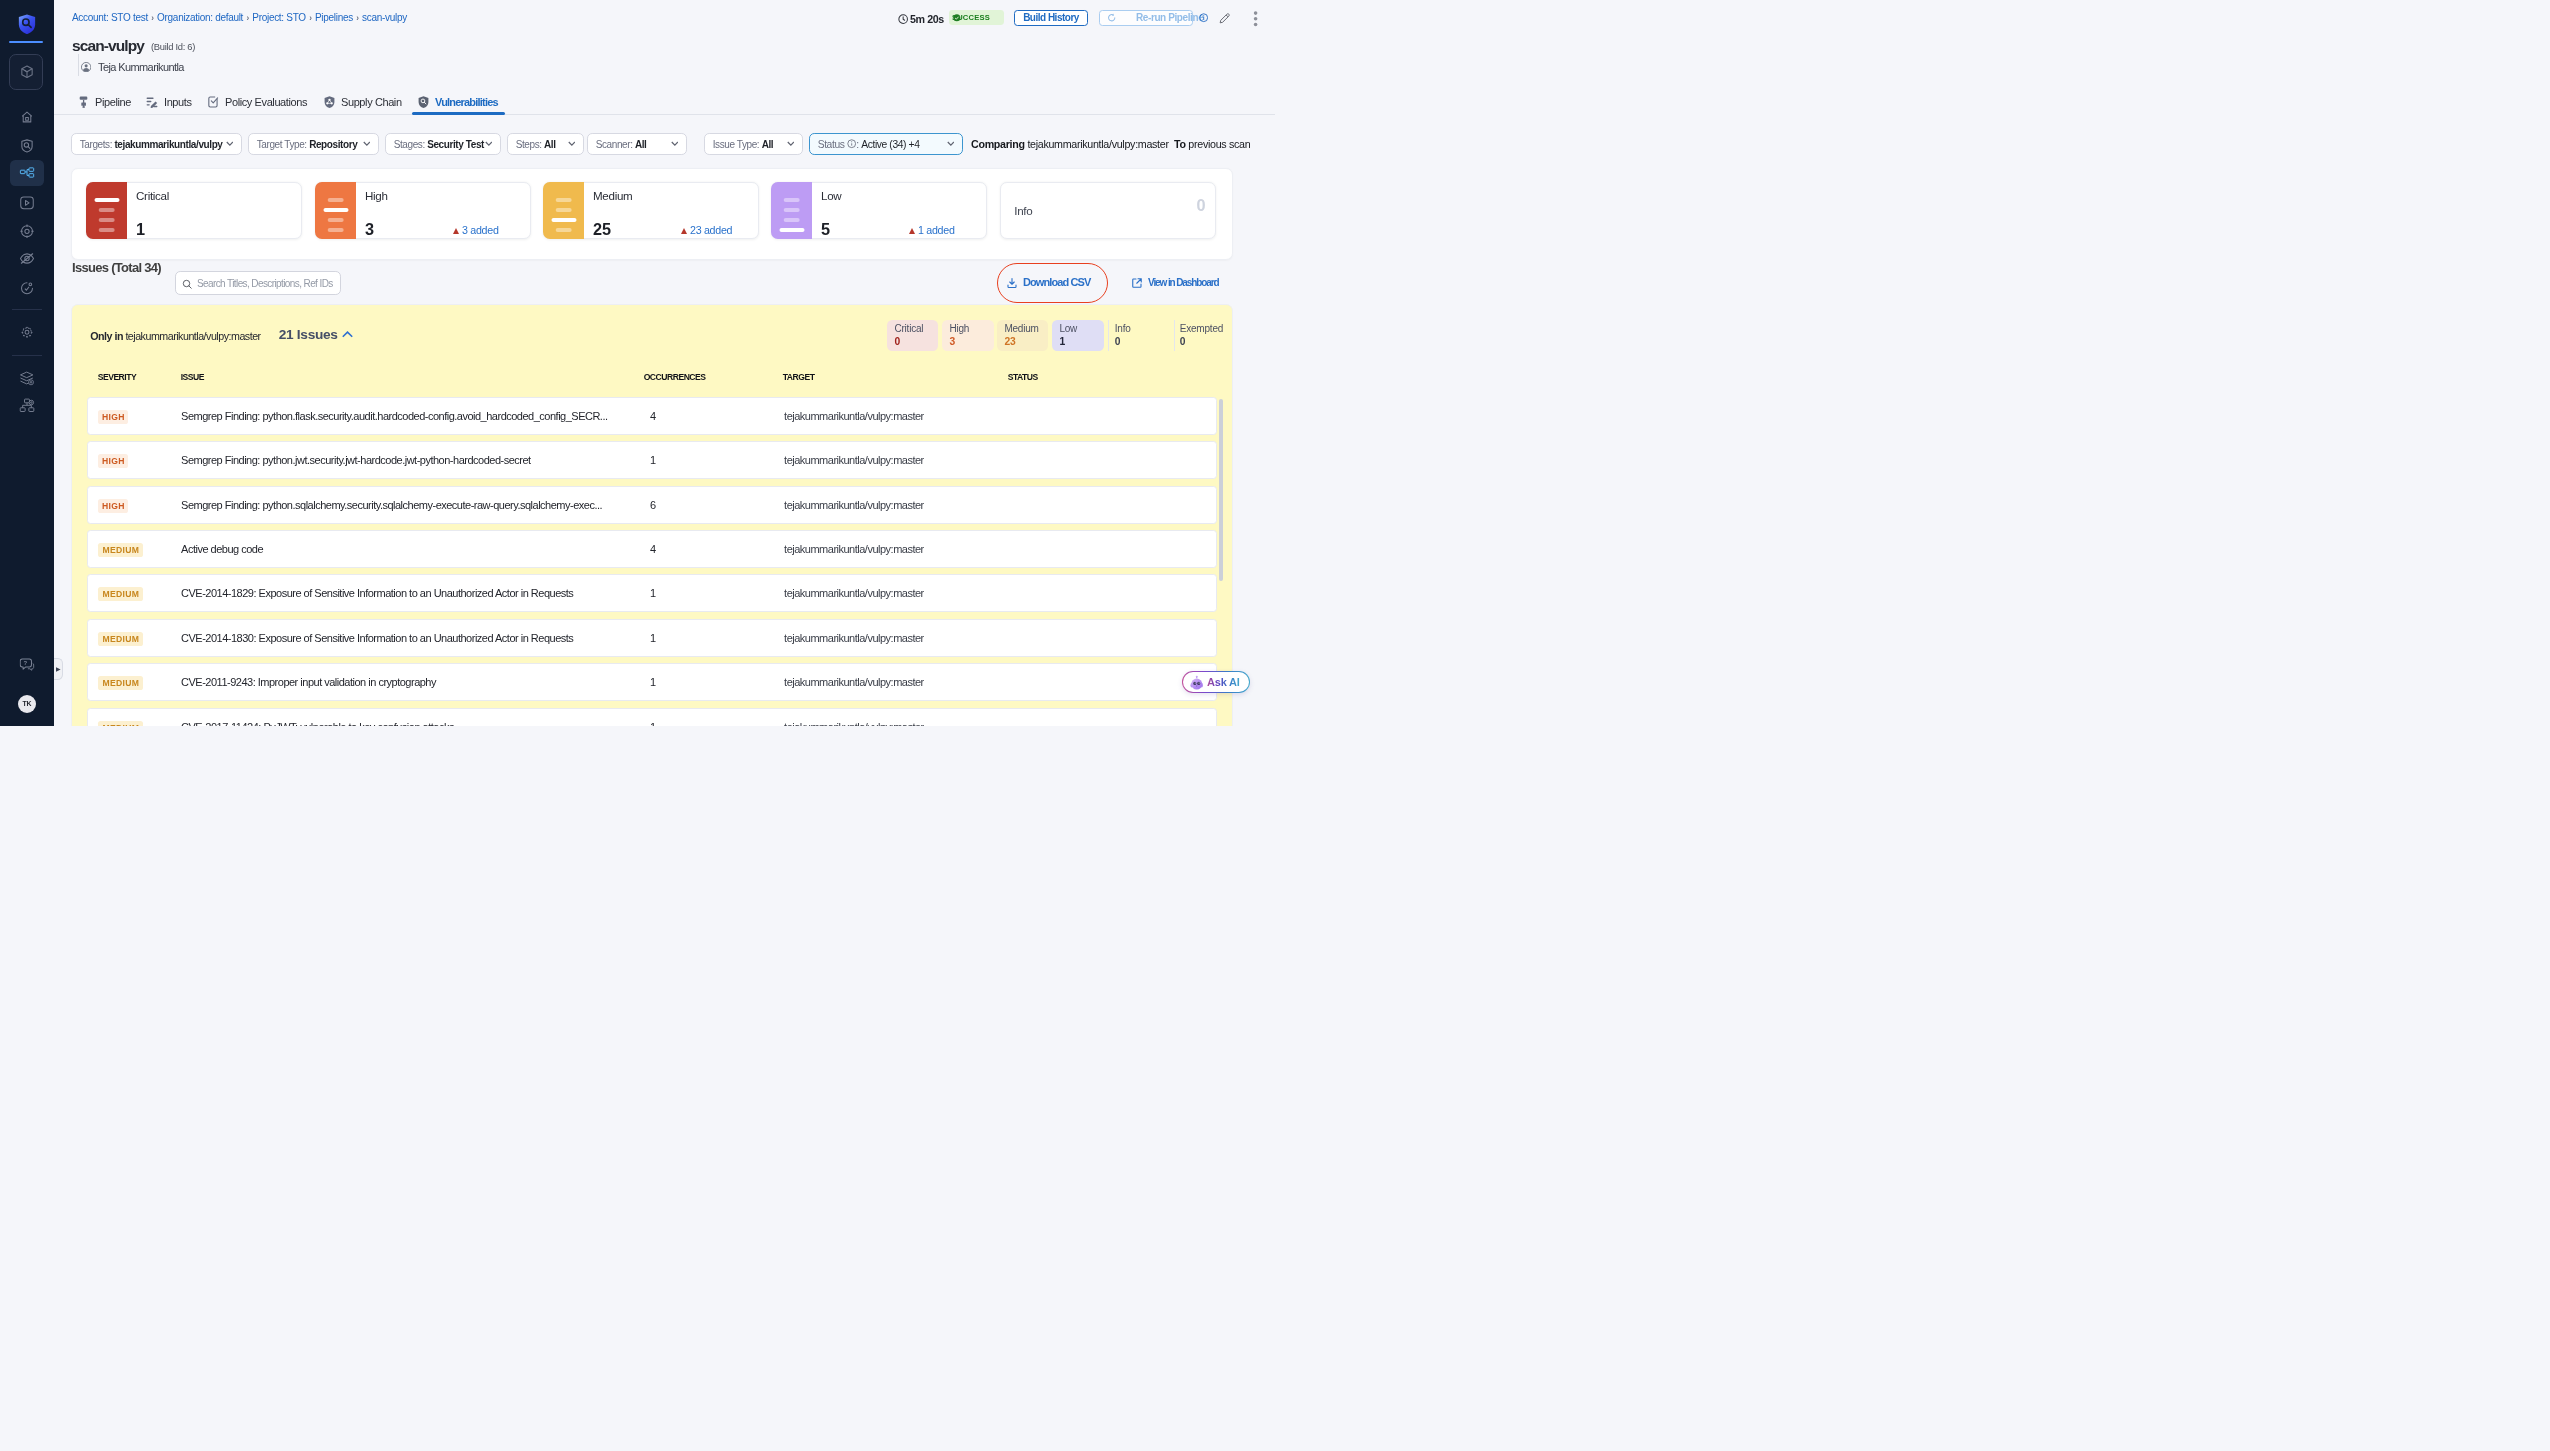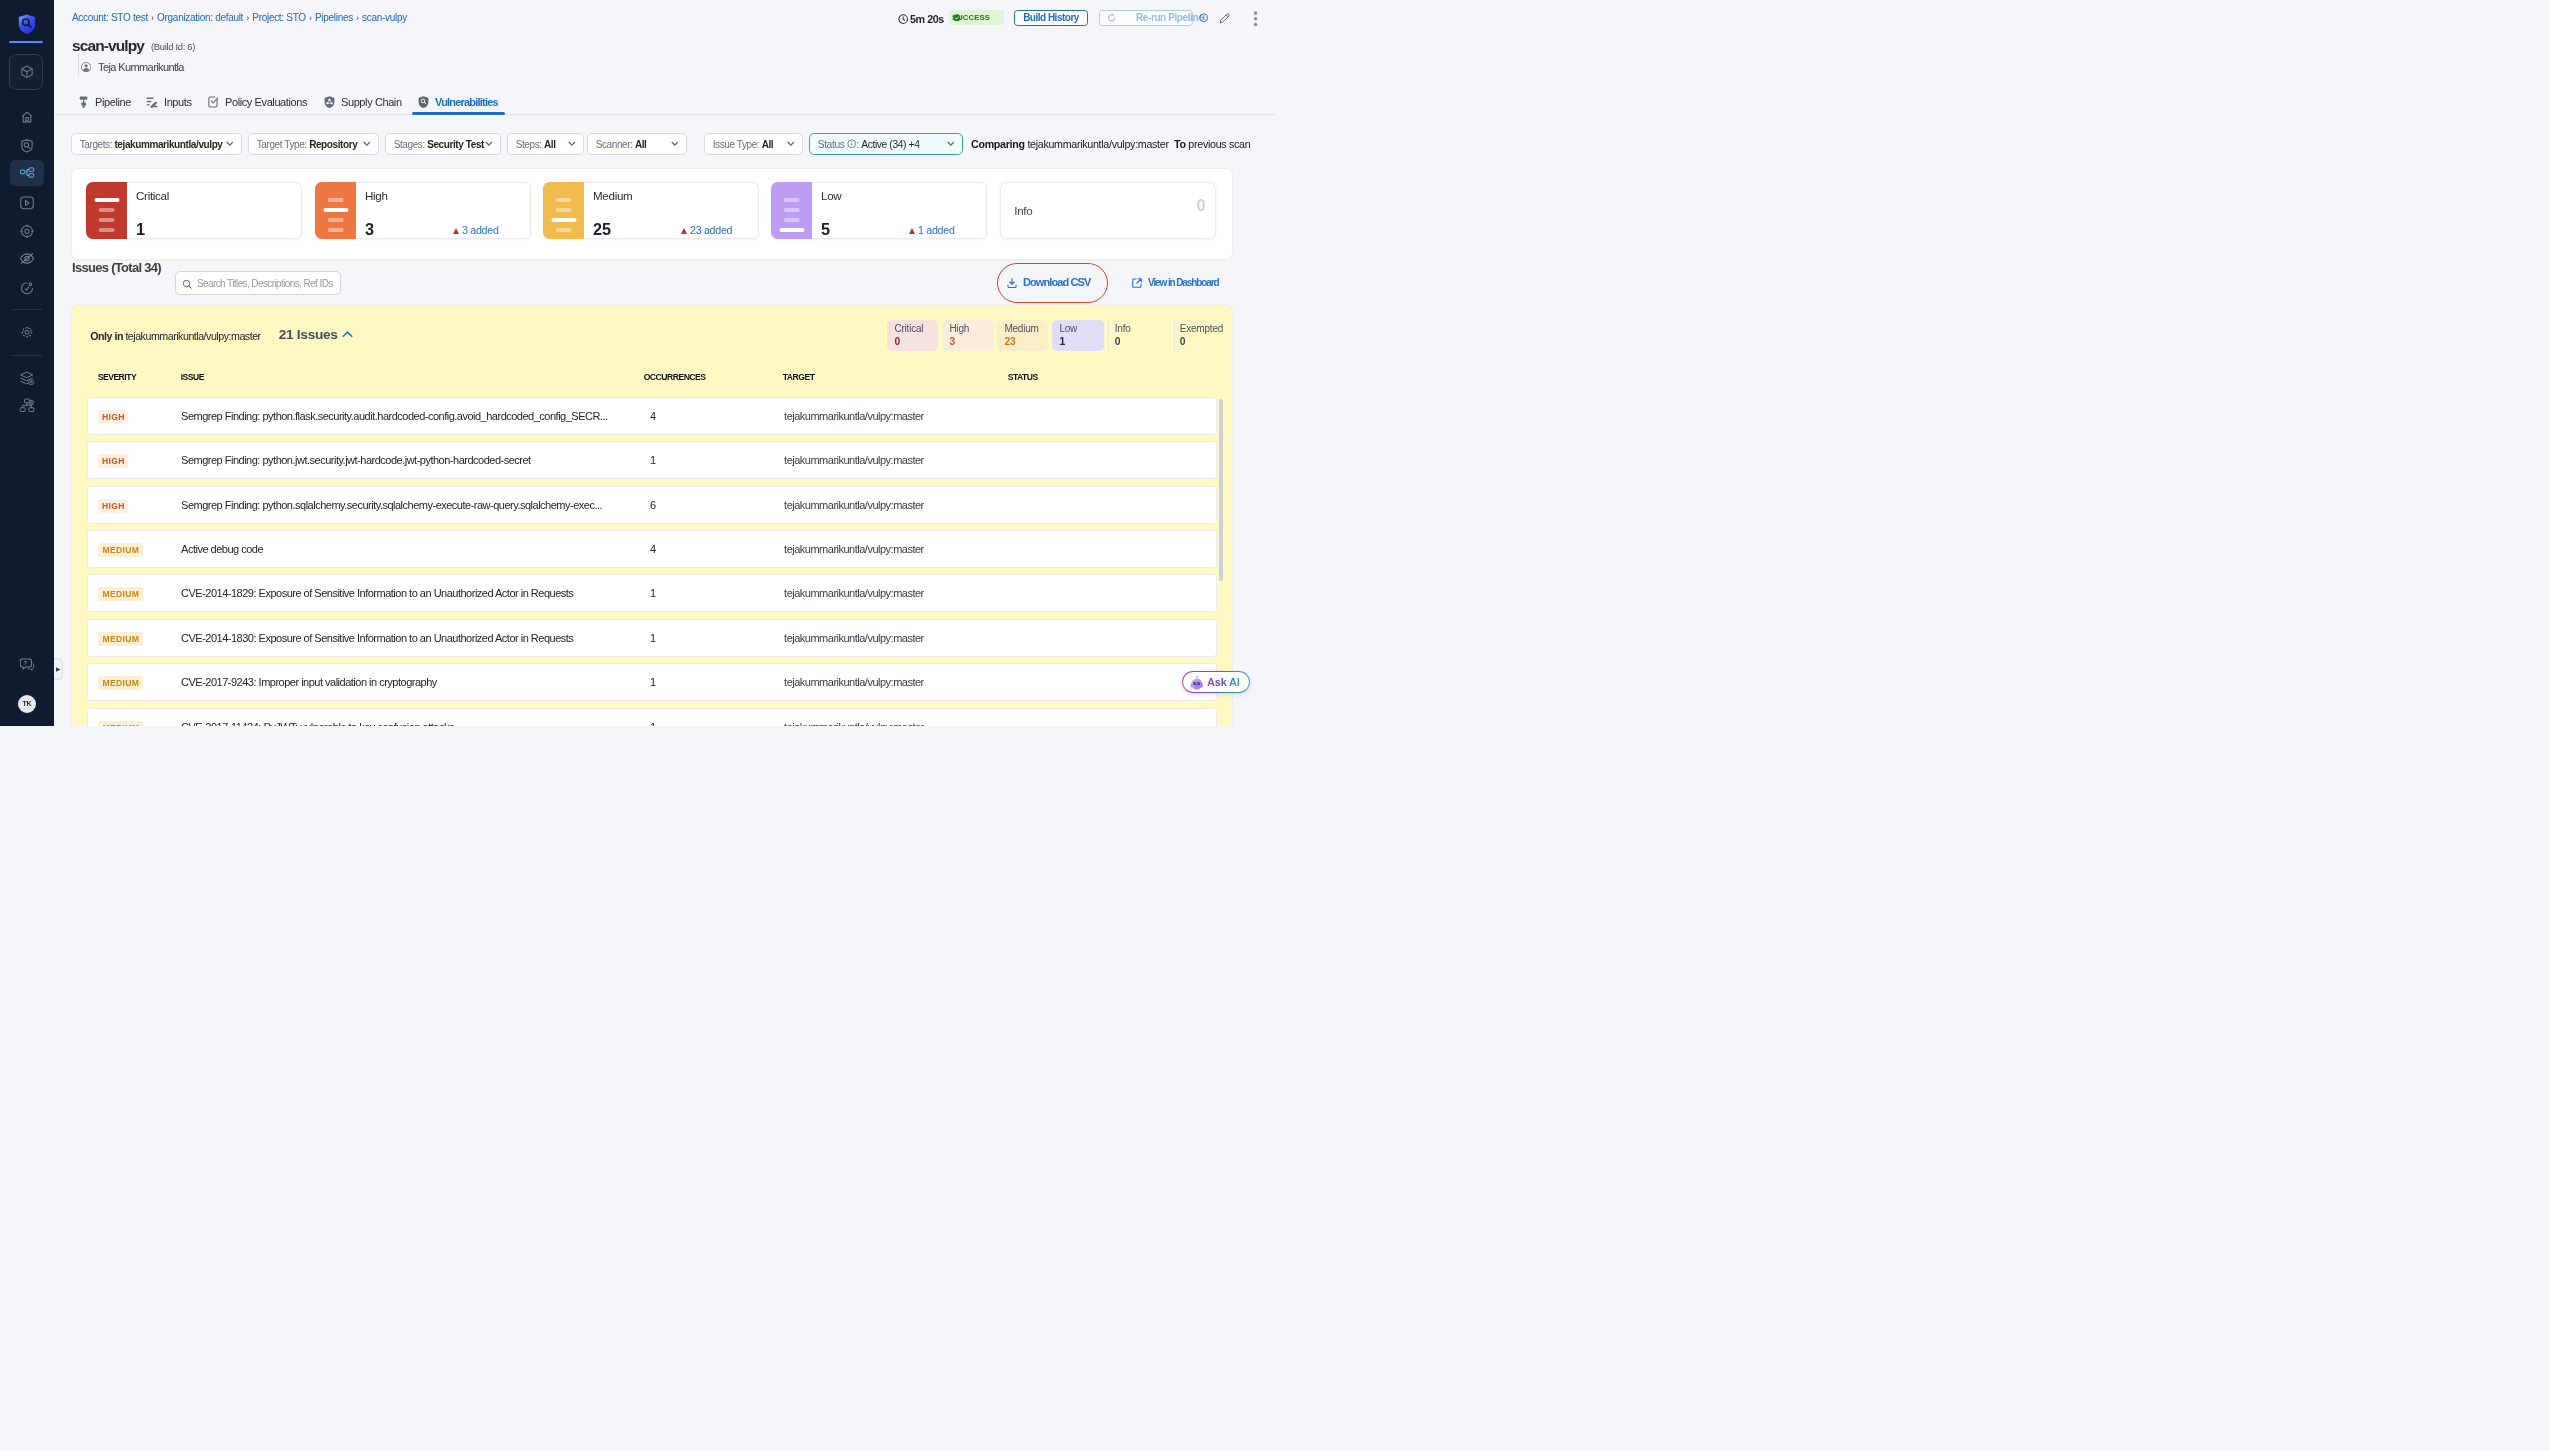--- a/index.html
+++ b/index.html
@@ -396,21 +396,21 @@
         <span class="rtarget">tejakummarikuntla/vulpy:master</span>
       </div>
     <div class="row" style="top:314px">
         <span class="badge med">MEDIUM</span>
         <span class="rissue">CVE-2014-1830: Exposure of Sensitive Information to an Unauthorized Actor in Requests</span>
         <span class="rocc">1</span>
         <span class="rtarget">tejakummarikuntla/vulpy:master</span>
       </div>
     <div class="row" style="top:358px">
         <span class="badge med">MEDIUM</span>
-        <span class="rissue">CVE-2017-9243: Improper input validation in cryptography</span>
+        <span class="rissue">CVE-2011-9243: Improper input validation in cryptography</span>
         <span class="rocc">1</span>
         <span class="rtarget">tejakummarikuntla/vulpy:master</span>
       </div>
     <div class="row" style="top:403px">
         <span class="badge med">MEDIUM</span>
         <span class="rissue">CVE-2017-11424: PyJWT: vulnerable to key confusion attacks</span>
         <span class="rocc">1</span>
         <span class="rtarget">tejakummarikuntla/vulpy:master</span>
       </div>
     <div id="scrollthumb"></div>

